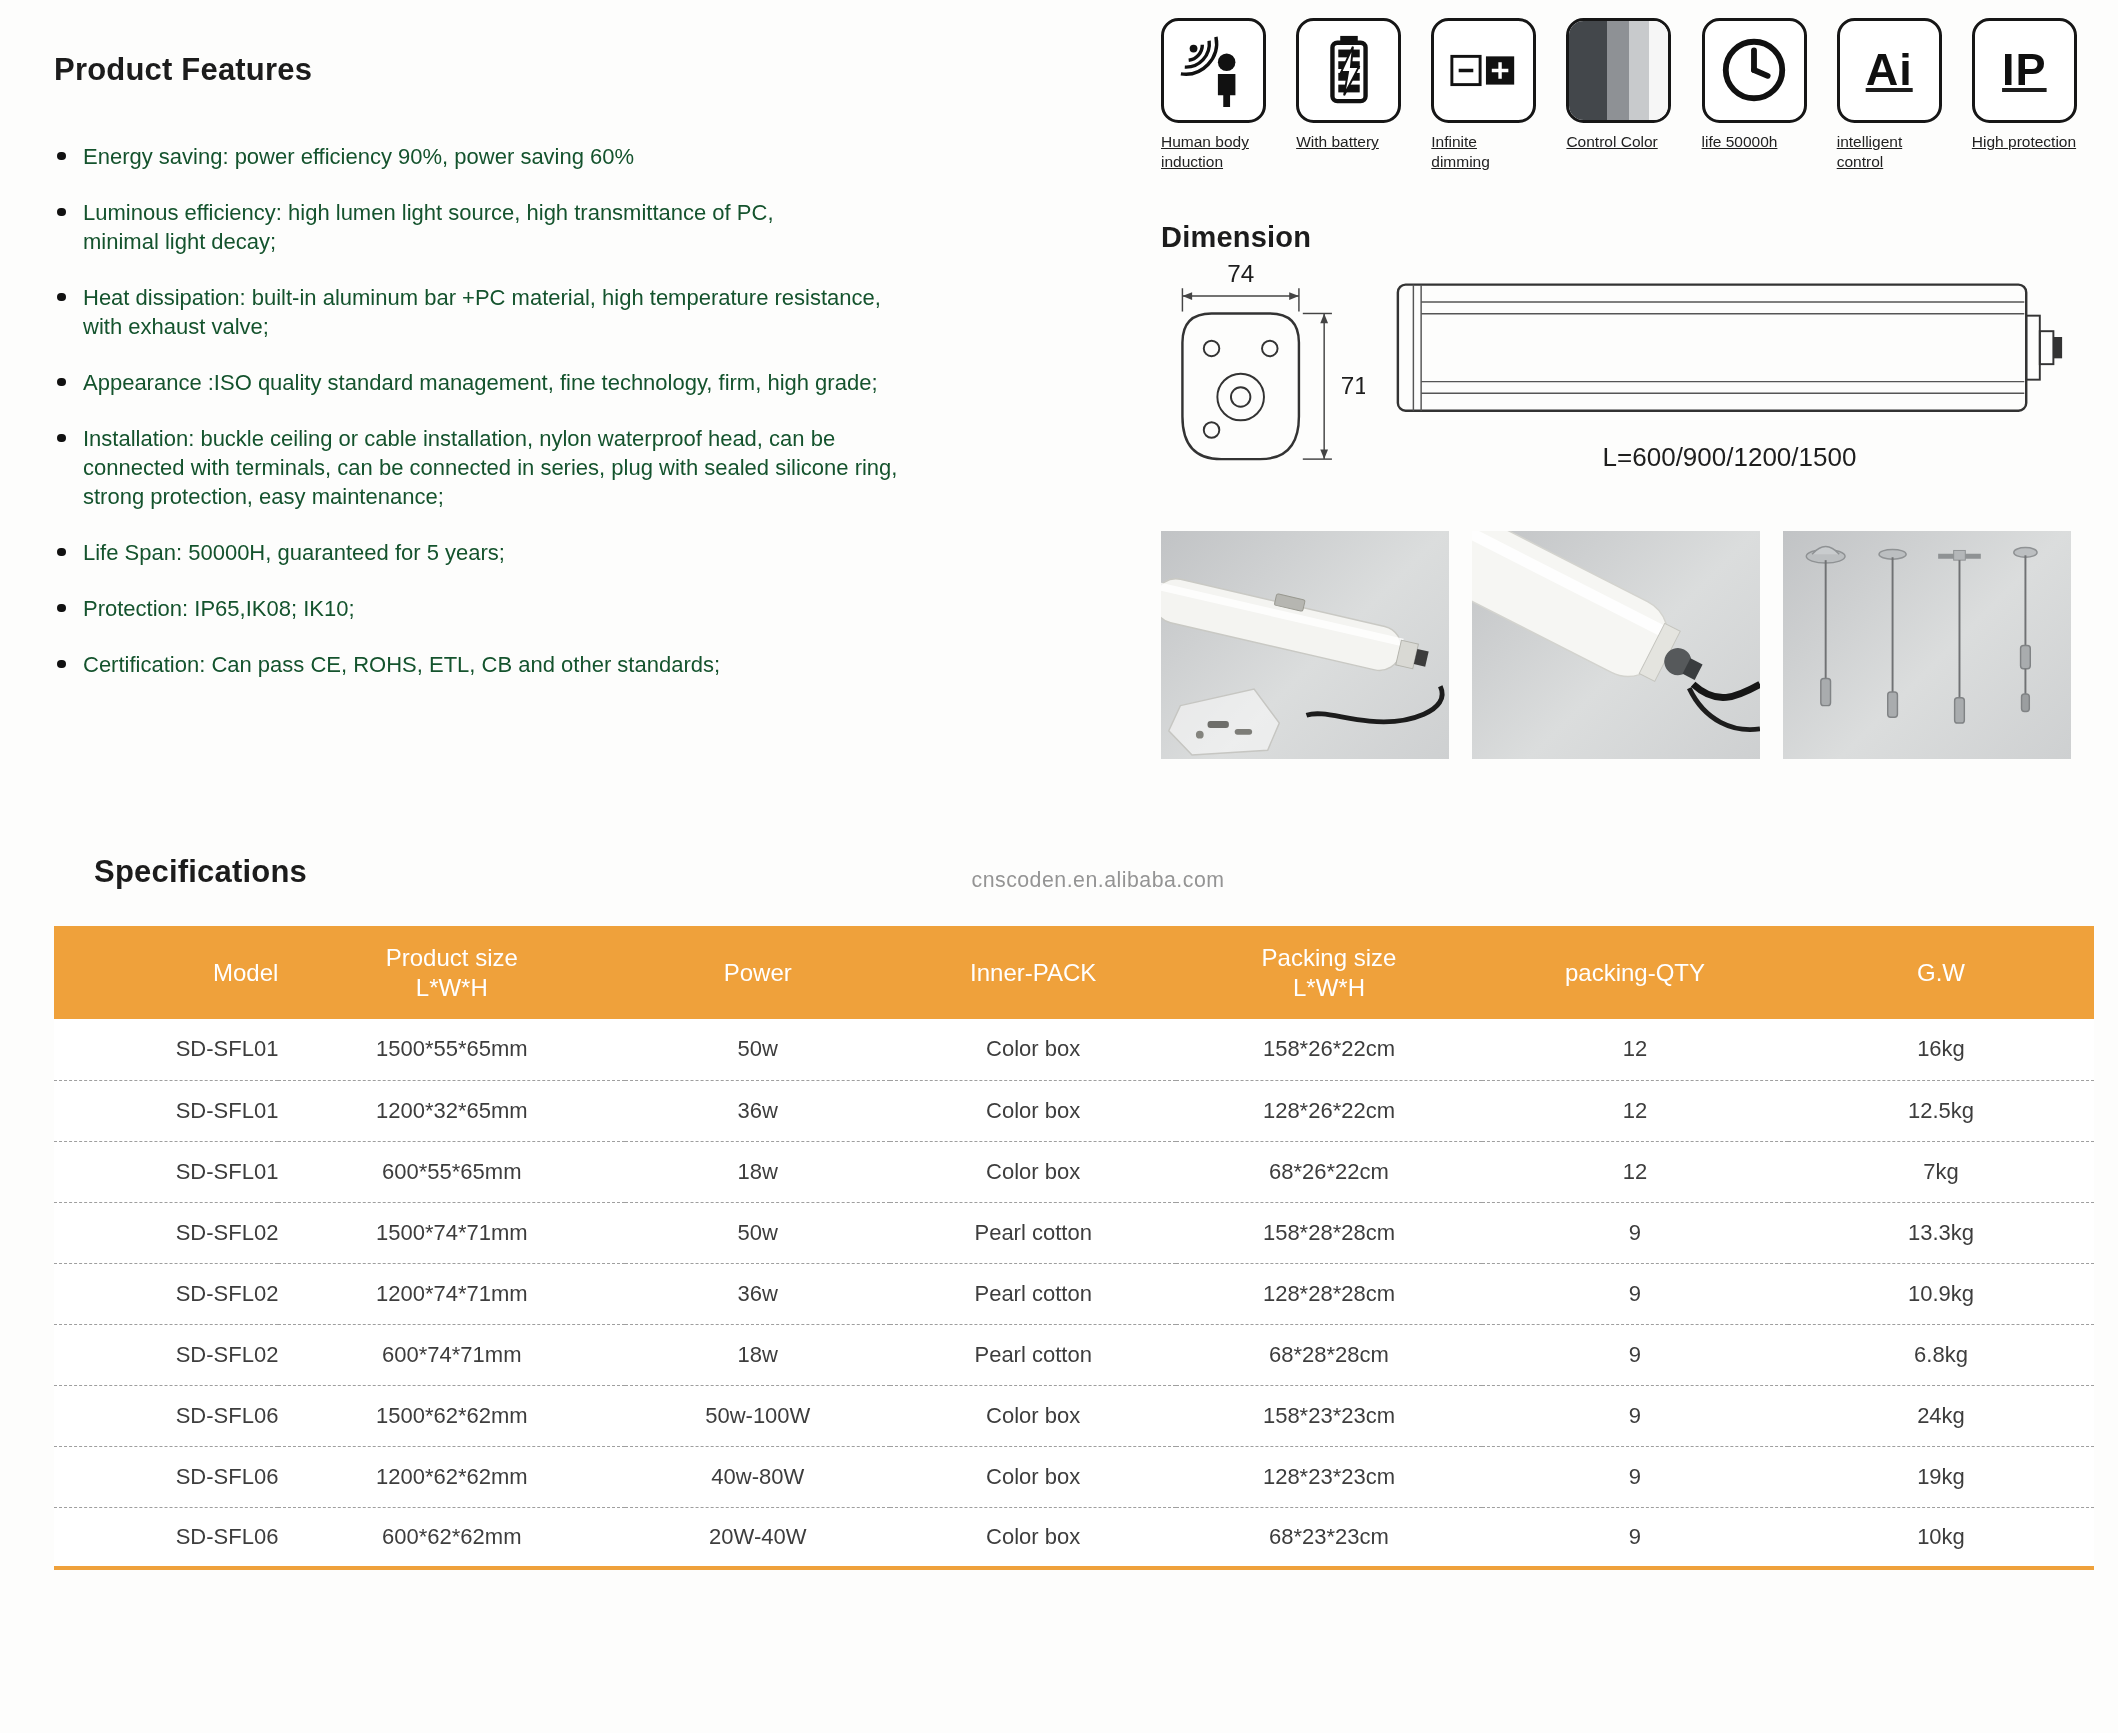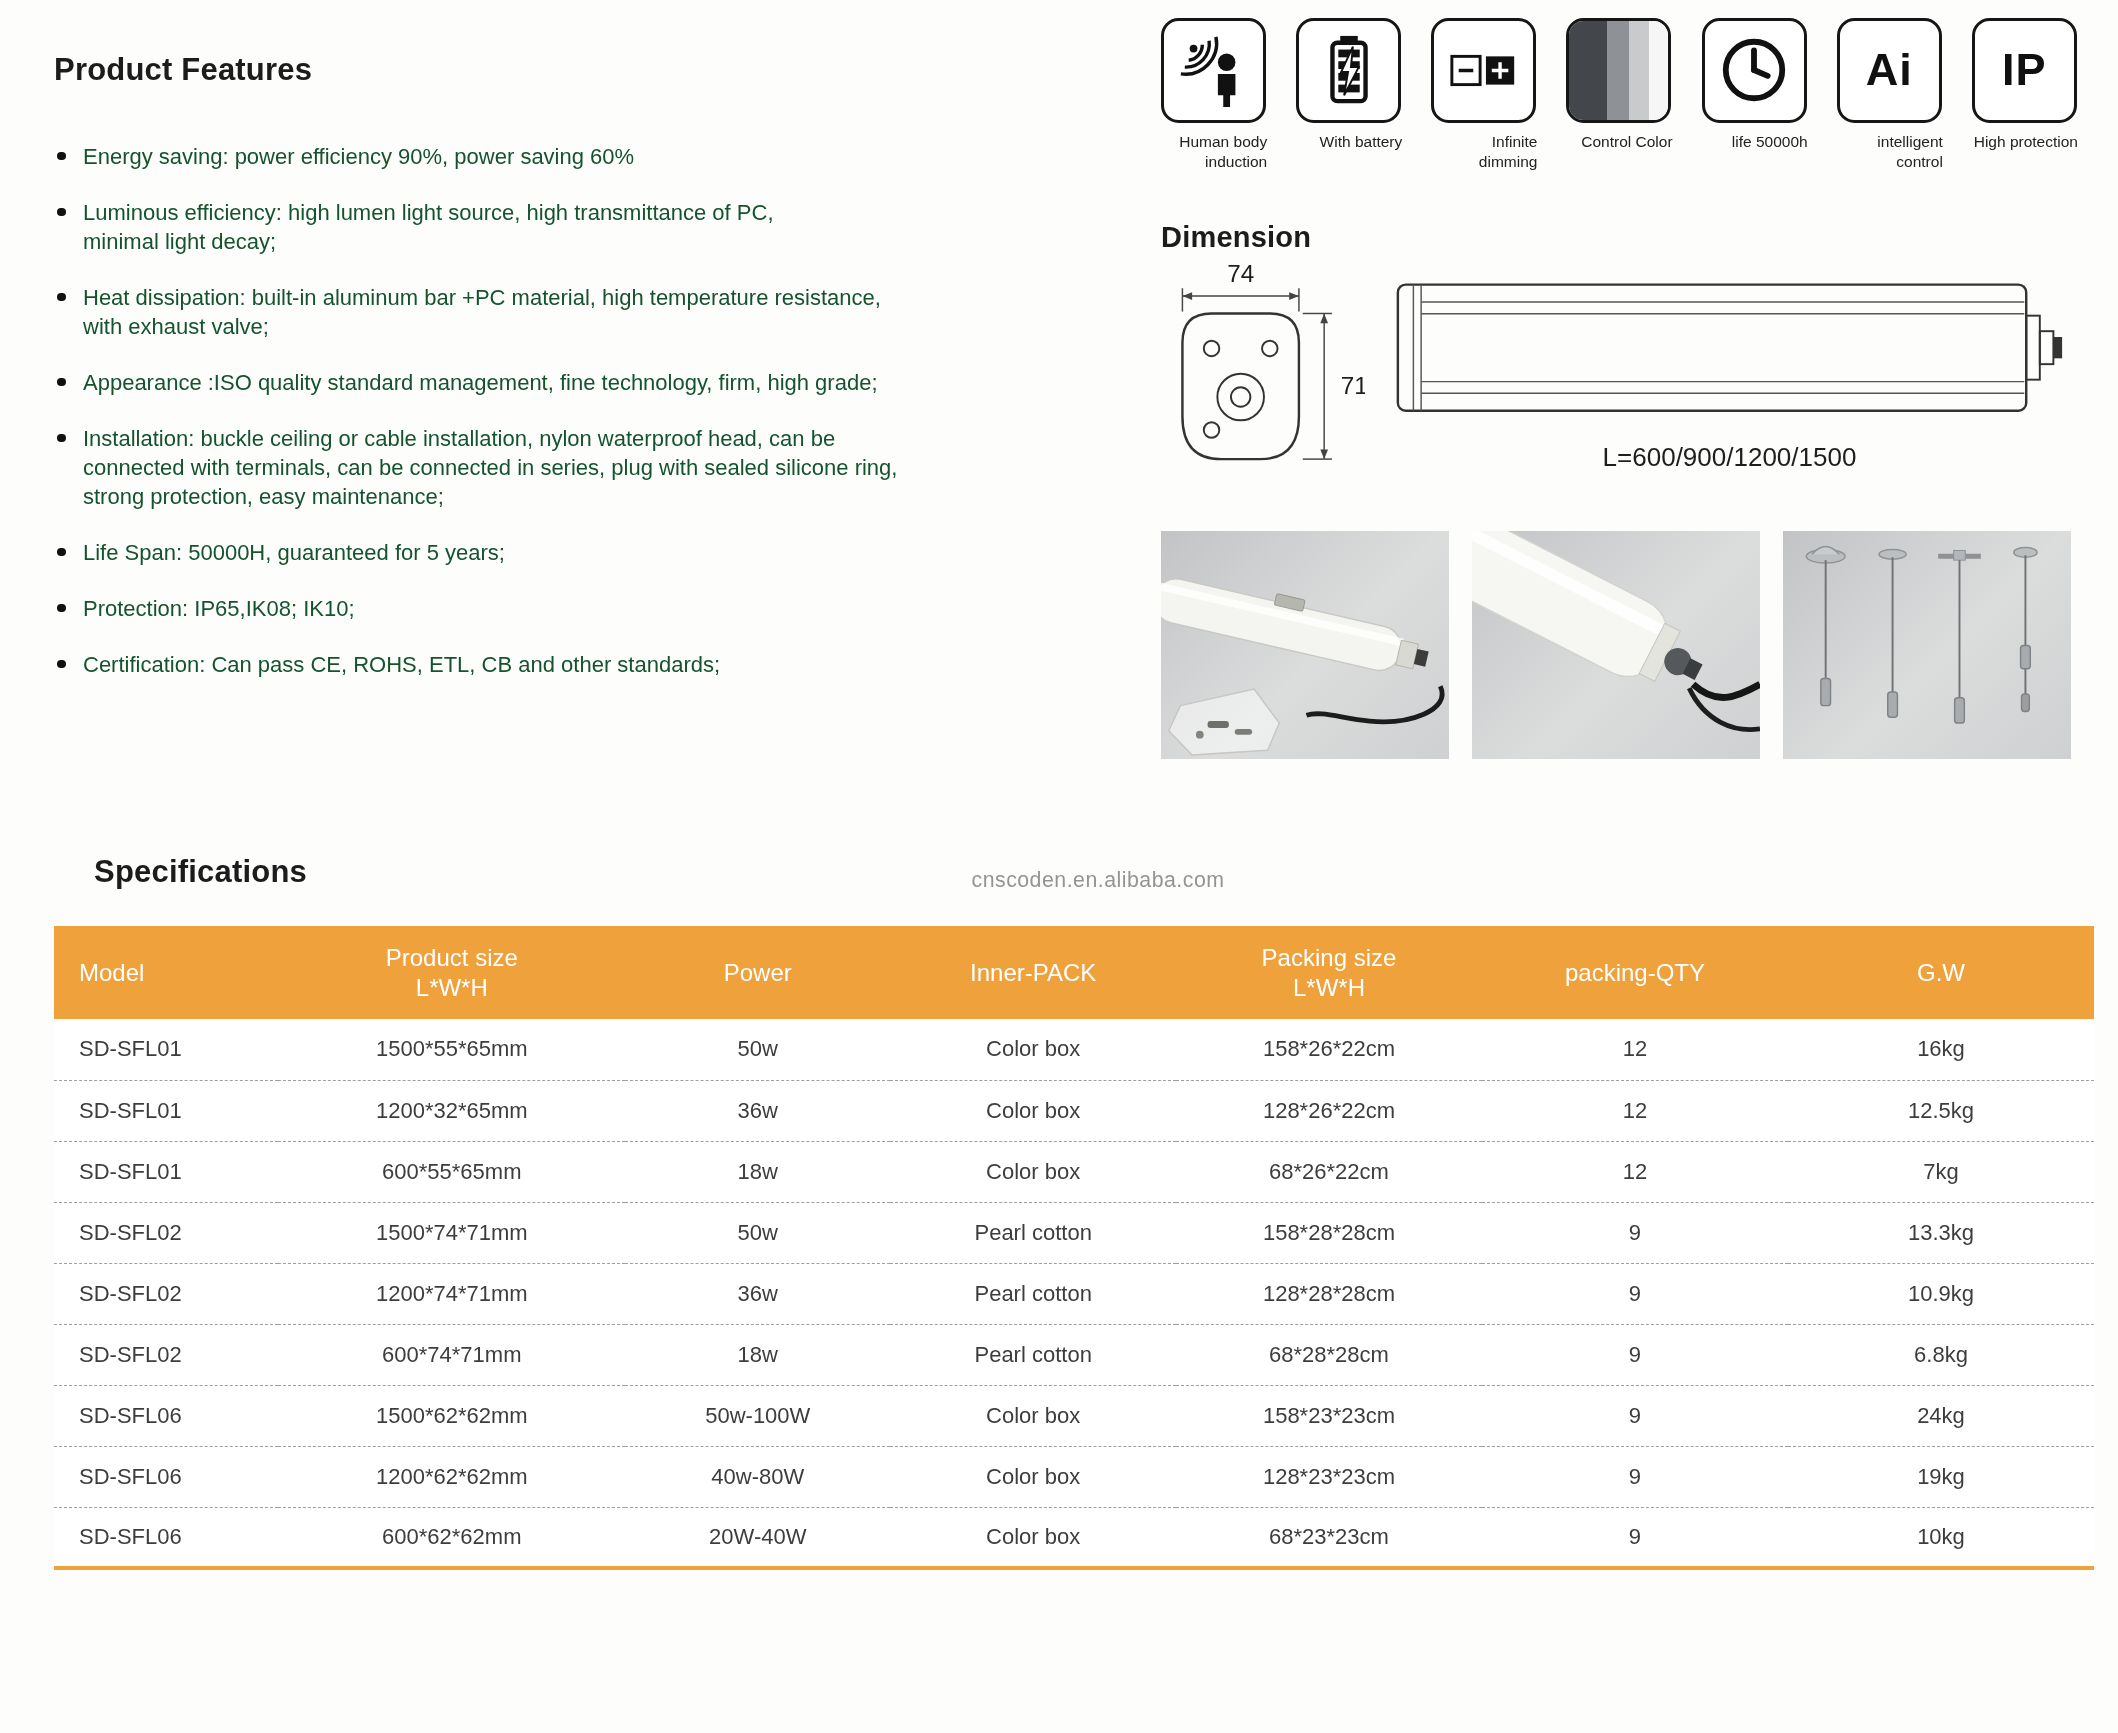--- a/index.html
+++ b/index.html
@@ -23,21 +23,21 @@
   .features-list li::before {
     content:''; position:absolute; left:2.9px; top:9.7px;
     width:8.7px; height:8.7px; border-radius:50%; background:#111;
   }
 
   
   .right-col { position:absolute; left:1161px; top:17.5px; width:917px; }
 
   
   .icons-row { display:flex; gap:29px; }
-  .icon-cell { width:107px; text-align:right; }
+  .icon-cell { width:107px; text-align:left;text-decoration:underline; }
   .icon-box {
     width:105px; height:105px; border:3.9px solid #161616; border-radius:17.5px;
     display:flex; align-items:center; justify-content:center; background:#fff; overflow:hidden;
   }
   .icon-label { margin-top:9.7px; font-size:15.5px; line-height:19.4px; color:#222; white-space:pre-line; }
   .glyph-text { font-weight:800; font-size:45px; color:#101010; letter-spacing:1px; }
   .cc-band { height:100%; }
   .icon-box.no-pad { align-items:stretch; justify-content:stretch; }
   .cc-wrap { display:flex; width:100%; height:100%; }
 
@@ -59,21 +59,21 @@
   .specs-header-row { position:relative; height:47px;margin-left:40px; }
   .watermark {
     position:absolute; left:1004px; top:13.6px; transform:translateX(-50%);
     font-size:21.3px; color:#949494; letter-spacing:0.5px;
   }
   .spec-table { width:2040px; border-collapse:collapse; margin-top:25px; table-layout:fixed; }
   .spec-table thead th {
     background:#EFA13B; color:#ffffff; font-size:24px; font-weight:400;
     height:93px; text-align:center; vertical-align:middle; line-height:30px; white-space:pre-line;
   }
-  .spec-table th.col-model, .spec-table td.col-model { text-align:left; padding-left:25px; }
+  .spec-table th.col-model, .spec-table td.col-model { text-align:right; padding-left:25px; }
   .spec-table td {
     height:61px; font-size:22px; color:#3d3d3d; text-align:center;
     border-bottom:1.9px dashed #9f9f9f; background:#fff;
   }
   .spec-table tbody tr:last-child td { border-bottom:4.9px solid #EFA13B; }
 
   svg { display:block; }
   .dim-text { font-size:25px; fill:#1e1e1e; }
 </style>
 </head>

